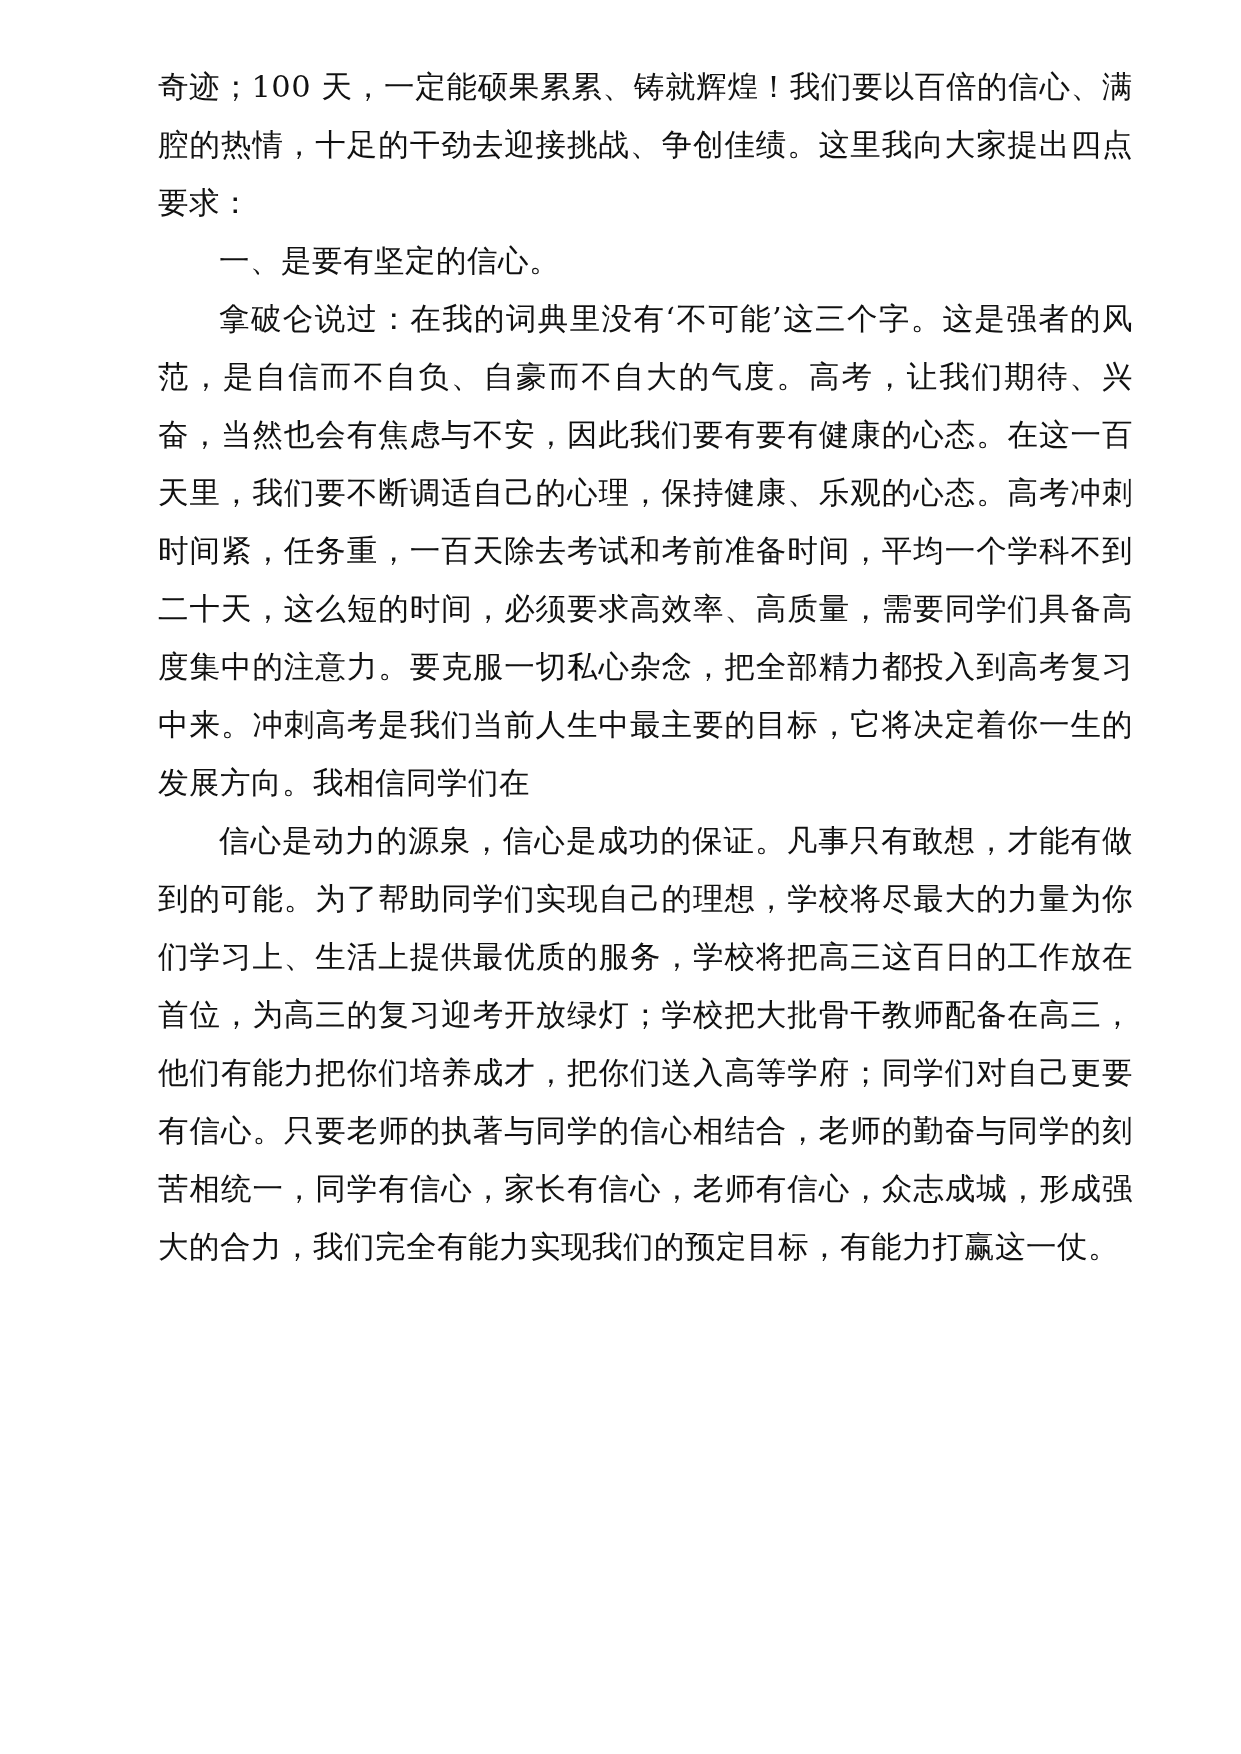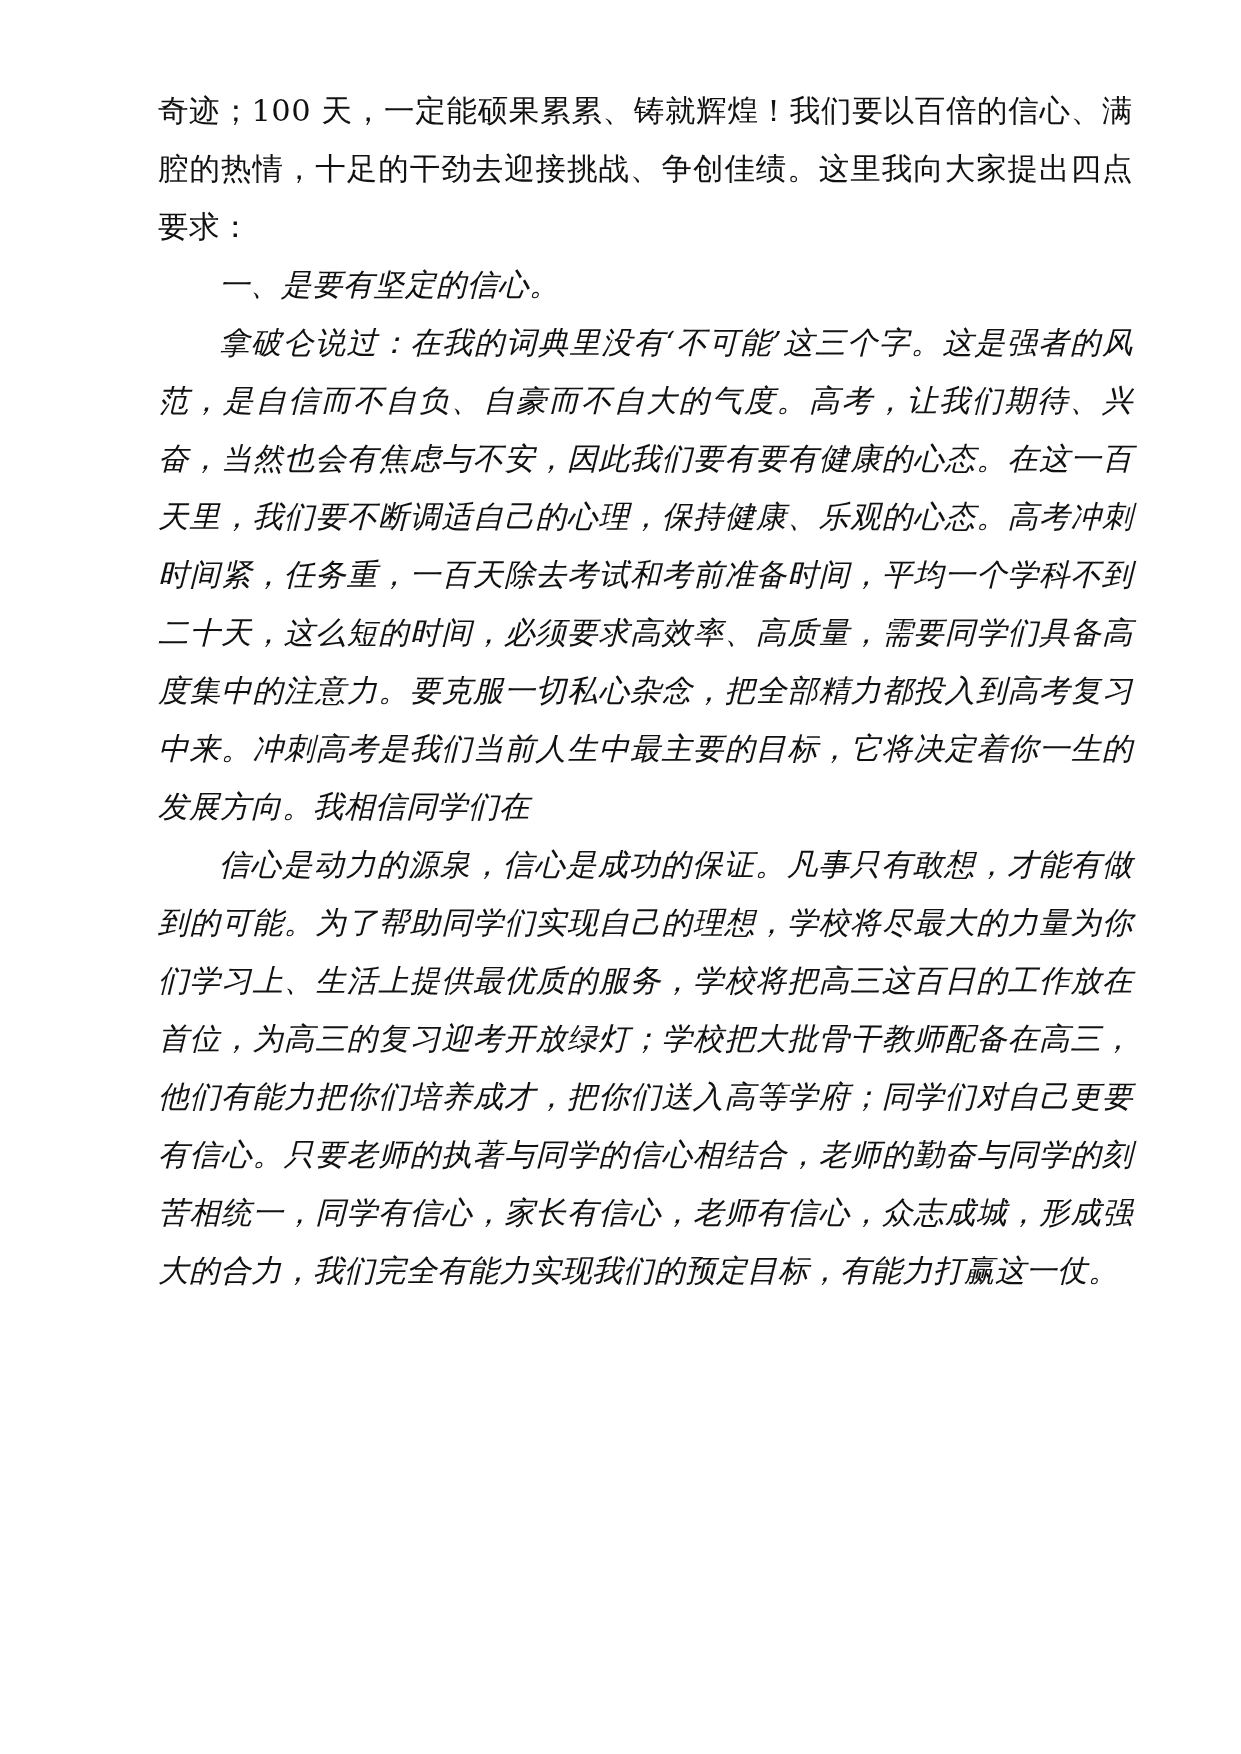--- a/index.html
+++ b/index.html
@@ -11,38 +11,37 @@
     width: 1241px;
     height: 1754px;
     font-family: "DejaVu Serif", "Liberation Serif", serif;
     color: #000000;
     overflow: hidden;
   }
   .page {
     box-sizing: border-box;
     width: 1241px;
     height: 1754px;
-    padding: 82px 108px 60px 158px;
+    padding: 58px 108px 60px 158px;
     background: #ffffff;
   }
   .doc-body {
     font-size: 30.5px;
     line-height: 58px;
     text-align: justify;
     text-justify: inter-ideograph;
     letter-spacing: 0.5px;
     color: #111111;
   }
   .para {
     margin: 0;
     text-indent: 0;
   }
   .para.indent {
     text-indent: 61px;
-    font-style: italic;
   }
 </style>
 </head>
 <body>
 
 <div class="page">
   <div class="doc-body">
     <p class="para">奇迹；100 天，一定能硕果累累、铸就辉煌！我们要以百倍的信心、满腔的热情，十足的干劲去迎接挑战、争创佳绩。这里我向大家提出四点要求：</p>
     <p class="para indent">一、是要有坚定的信心。</p>
     <p class="para indent">拿破仑说过：在我的词典里没有‘不可能’这三个字。这是强者的风范，是自信而不自负、自豪而不自大的气度。高考，让我们期待、兴奋，当然也会有焦虑与不安，因此我们要有要有健康的心态。在这一百天里，我们要不断调适自己的心理，保持健康、乐观的心态。高考冲刺时间紧，任务重，一百天除去考试和考前准备时间，平均一个学科不到二十天，这么短的时间，必须要求高效率、高质量，需要同学们具备高度集中的注意力。要克服一切私心杂念，把全部精力都投入到高考复习中来。冲刺高考是我们当前人生中最主要的目标，它将决定着你一生的发展方向。我相信同学们在</p>

